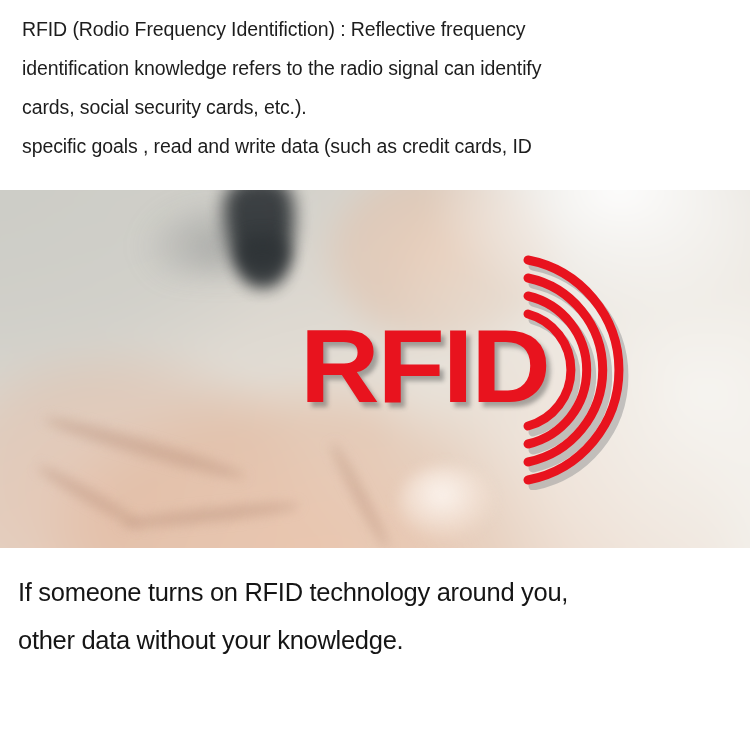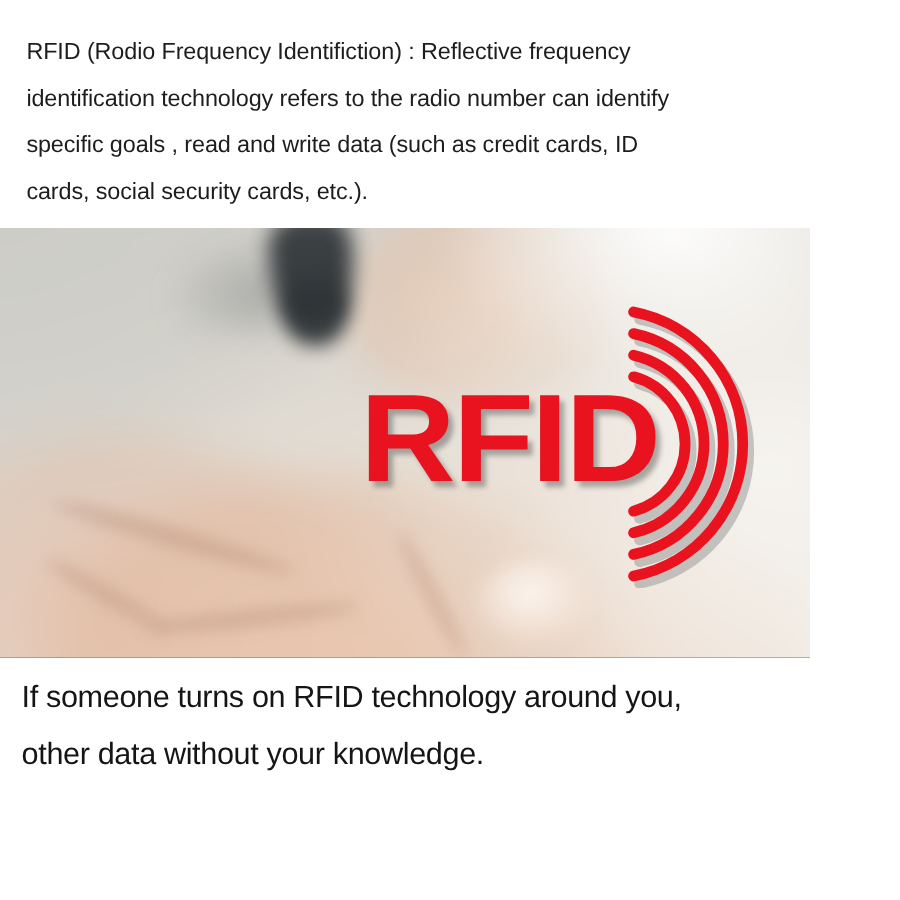--- a/index.html
+++ b/index.html
@@ -23,38 +23,38 @@
     display: flex;
     flex-direction: column;
   }
 
   
   .intro-block {
     box-sizing: border-box;
     width: 750px;
     height: 190px;
     background: #ffffff;
-    padding: 24px 20px 0 22px;
+    padding: 10px 20px 0 22px;
   }
   .intro-line {
     font-family: "Liberation Sans", sans-serif;
     font-size: 19.5px;
     line-height: 39px;
     color: #1d1d1d;
     letter-spacing: -0.1px;
     white-space: nowrap;
   }
 
   
   .hero {
     position: relative;
-    width: 675px;
+    width: 750px;
     height: 358px;
     overflow: hidden;
-    background: #0f172a;
+    background: #5eead4;
   }
 
   
   .hero-photo {
     position: absolute;
     inset: -60px;
     background:
       
       radial-gradient(ellipse 300px 200px at 78% 12%, rgba(255,255,255,0.95) 0%, rgba(255,255,255,0.0) 65%),
       
@@ -165,41 +165,41 @@
     width: 200px;
     height: 240px;
   }
 
   
   .warning-block {
     box-sizing: border-box;
     width: 750px;
     height: 198px;
     background: #ffffff;
-    padding: 9px 16px 0 18px;
+    padding: 20px 16px 0 18px;
   }
   .warning-line {
     font-family: "Liberation Sans", sans-serif;
     font-size: 25.5px;
     line-height: 48px;
     color: #151515;
     letter-spacing: -0.3px;
     white-space: nowrap;
   }
 </style>
 </head>
 <body>
 
 <div class="page">
 
   <div class="intro-block">
     <div class="intro-line">RFID (Rodio Frequency Identifiction) : Reflective frequency</div>
-    <div class="intro-line">identification technology refers to the radio number can identify</div>
+    <div class="intro-line">identification knowledge refers to the radio signal can identify</div>
+    <div class="intro-line">cards, social security cards, etc.).</div>
     <div class="intro-line">specific goals ,  read and write data (such as credit cards, ID</div>
-    <div class="intro-line">cards, social security cards, etc.).</div>
   </div>
 
   <div class="hero">
     <div class="hero-photo"></div>
     <div class="hero-shoulder"></div>
     <div class="hero-tie"></div>
     <div class="hero-tie-2"></div>
     <div class="hero-nail"></div>
     <div class="crease c1"></div>
     <div class="crease c2"></div>

